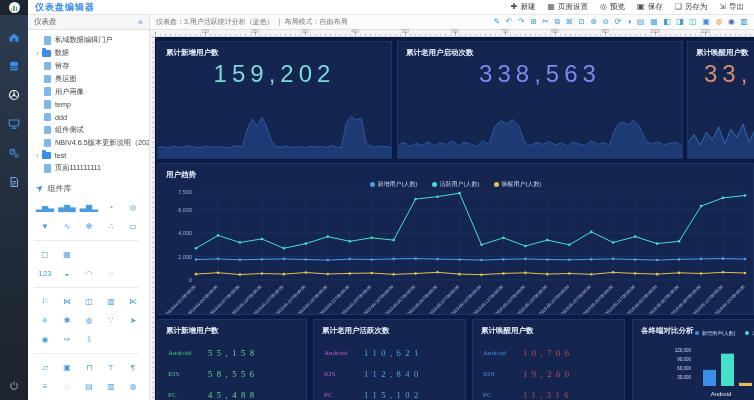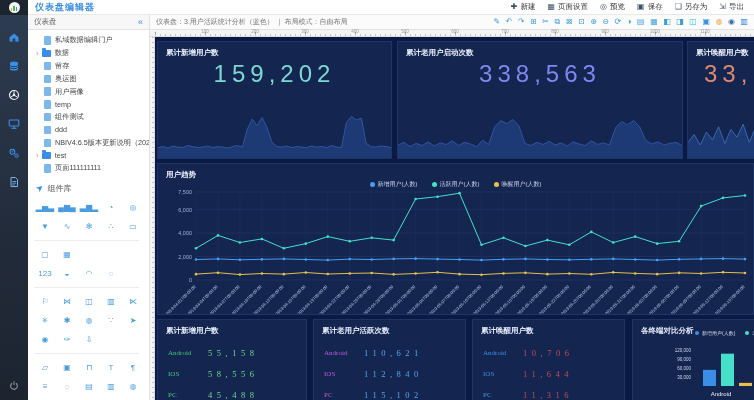--- a/index.html
+++ b/index.html
@@ -215,25 +215,25 @@
         <li class="titem">
           <span class="ticon file"></span>
           <span class="tlabel">用户画像</span>
         </li>
         <li class="titem">
           <span class="ticon file"></span>
           <span class="tlabel">temp</span>
         </li>
         <li class="titem">
           <span class="ticon file"></span>
+          <span class="tlabel">ddd</span>
+        </li>
+        <li class="titem">
+          <span class="ticon file"></span>
           <span class="tlabel">组件测试</span>
-        </li>
-        <li class="titem">
-          <span class="ticon file"></span>
-          <span class="tlabel">ddd</span>
         </li>
         <li class="titem">
           <span class="ticon file"></span>
           <span class="tlabel">NBIV4.6.5版本更新说明（20200803）</span>
         </li>
         <li class="titem">
           <span class="caret">›</span>
           <span class="ticon folder"></span>
           <span class="tlabel">test</span>
         </li>
@@ -554,21 +554,21 @@
     </div>
     <div class="card" id="t3">
       <div class="card-title">累计唤醒用户数</div>
       <div class="tbl">
           <div class="trow">
             <span class="lb" style="color: rgb(64, 144, 224);">Android</span>
             <span class="vl" style="color: rgb(200, 75, 85);">10,706</span>
           </div>
           <div class="trow">
             <span class="lb" style="color: rgb(64, 144, 224);">IOS</span>
-            <span class="vl" style="color: rgb(200, 75, 85);">11,644</span>
+            <span class="vl" style="color: rgb(200, 75, 85);">19,260</span>
           </div>
           <div class="trow">
             <span class="lb" style="color: rgb(64, 144, 224);">PC</span>
             <span class="vl" style="color: rgb(200, 75, 85);">11,316</span>
           </div>
         </div>
     </div>
 
     <div class="card" id="barcard">
       <div class="card-title">各终端对比分析</div>

